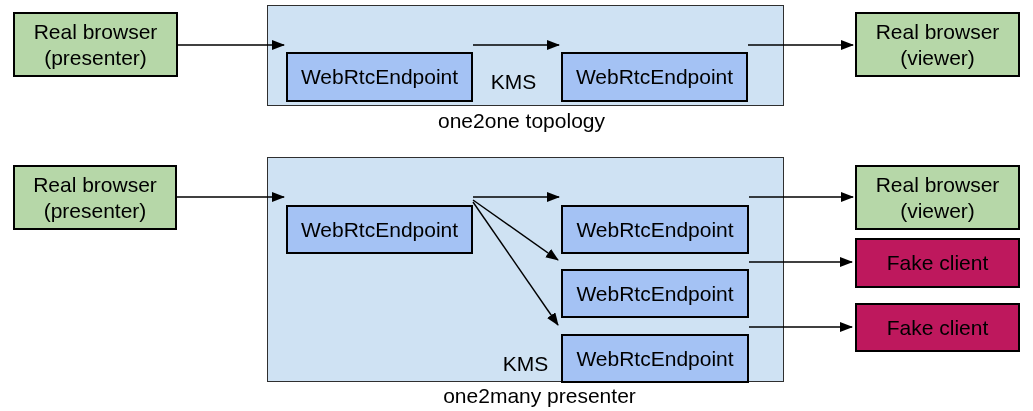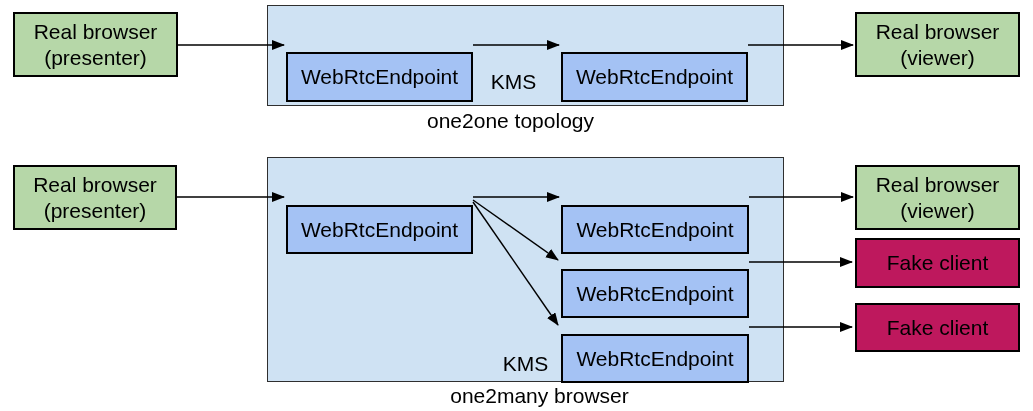--- a/index.html
+++ b/index.html
@@ -53,21 +53,21 @@
   }
   svg.edges line { stroke: #000; stroke-width: 1.4; }
 
   
   #presenter-top { left: 13px;  top: 12px;  width: 165px; height: 65px; }
   #kms-top       { left: 267px; top: 5px;   width: 517px; height: 101px; }
   #kms-top .kms-label { bottom: 11px; transform: translateX(-12px); }
   #ep-top-1      { left: 286px; top: 20px;  width: 187px; height: 50px; }
   #ep-top-2      { left: 561px; top: 20px;  width: 187px; height: 50px; }
   #viewer-top    { left: 855px; top: 12px;  width: 165px; height: 65px; }
-  #caption-top   { left: 267px; top: 109px; width: 517px; transform: translateX(-15px); }
+  #caption-top   { left: 278px; top: 109px; width: 517px; transform: translateX(-15px); }
 
   
   #presenter-bottom { left: 13px;  top: 165px; width: 164px; height: 65px; }
   #kms-bottom       { left: 267px; top: 157px; width: 517px; height: 225px; }
   #kms-bottom .kms-label { bottom: 5px; }
   #ep-src           { left: 286px; top: 173px; width: 187px; height: 49px; }
   #ep-a             { left: 561px; top: 173px; width: 188px; height: 49px; }
   #ep-b             { left: 561px; top: 237px; width: 188px; height: 49px; }
   #ep-c             { left: 561px; top: 302px; width: 188px; height: 49px; }
   #viewer-bottom    { left: 855px; top: 165px; width: 165px; height: 65px; }
@@ -81,21 +81,21 @@
 <div class="canvas">
 
   <div class="kms" id="kms-top">
     <div class="kms-label">KMS</div>
   </div>
   <div class="kms" id="kms-bottom">
     <div class="kms-label">KMS</div>
   </div>
 
   <div class="caption" id="caption-top">one2one topology</div>
-  <div class="caption" id="caption-bottom">one2many browser</div>
+  <div class="caption" id="caption-bottom">one2many presenter</div>
 
   <svg class="edges" width="1033" height="411">
     <defs>
       <marker id="arrowhead" markerUnits="userSpaceOnUse" markerWidth="14" markerHeight="12" refX="12" refY="5" orient="auto">
         <path d="M0,0 L13,5 L0,10 Z" fill="#000"></path>
       </marker>
     </defs>
 
     <line x1="178" y1="45" x2="284" y2="45" marker-end="url(#arrowhead)"></line>
     <line x1="473" y1="45" x2="559" y2="45" marker-end="url(#arrowhead)"></line>

